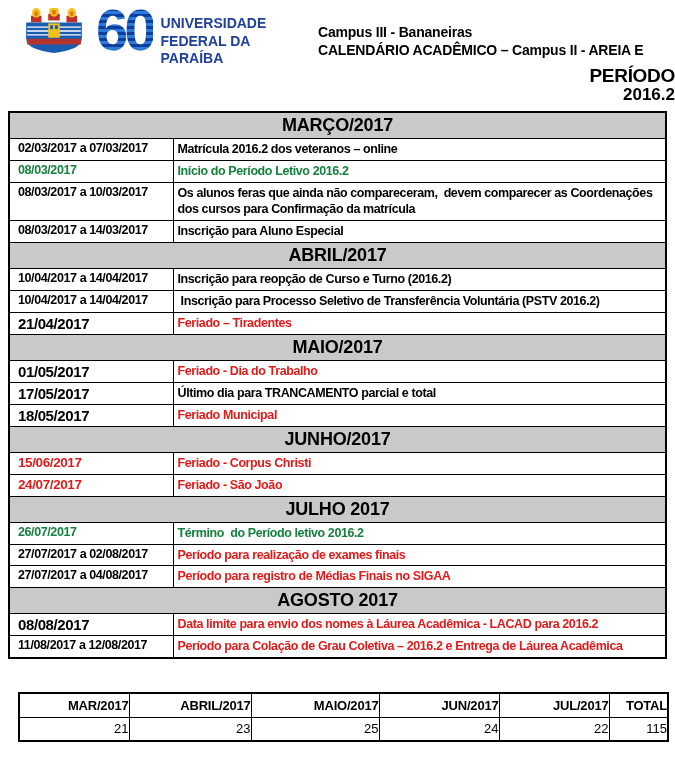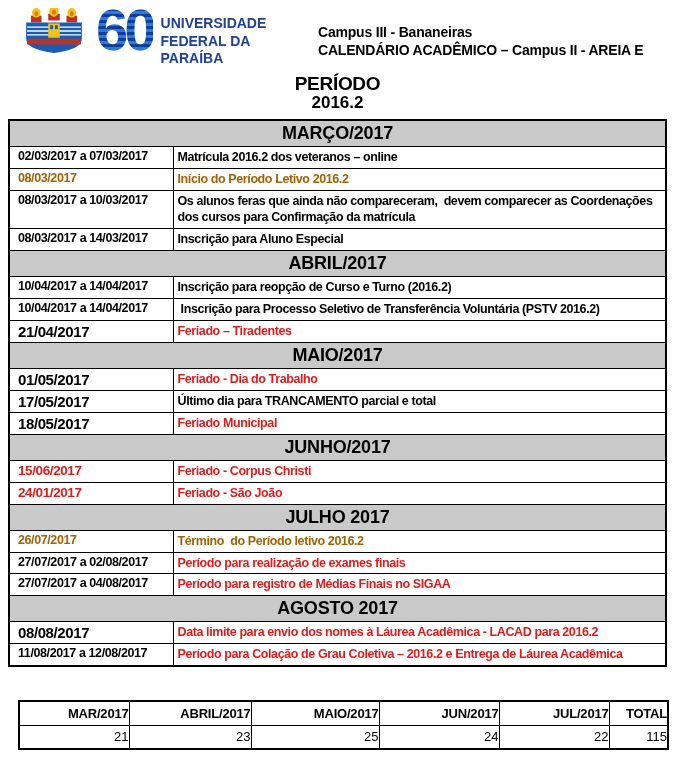--- a/index.html
+++ b/index.html
@@ -26,21 +26,21 @@
     -webkit-background-clip:text; background-clip:text; -webkit-text-fill-color:transparent;
     text-shadow:none;
   }
   .logo60-caption {
     margin-top:10px; font-size:14px; font-weight:bold; line-height:1.25;
     color:#21409a; letter-spacing:0;
   }
   .org-lines { text-align:center; font-weight:bold; font-size:13.5px; line-height:1.18; letter-spacing:-0.3px; margin-top:2px; }
   .right-block { flex:1; padding:19px 0 0 16px; font-weight:bold; font-size:14px; line-height:1.25; letter-spacing:-0.2px; }
 
-  .period { text-align:center; margin-top:15px; line-height:1.05; }
+  .period { text-align:right; margin-top:7px; line-height:1.05; }
   .period-label { font-weight:bold; font-size:19px; letter-spacing:-0.3px; }
   .period-value { font-weight:bold; font-size:17px; }
 
   
   table.main {
     margin:7px 0 0 8px; width:659px;
     border-collapse:collapse; border:2px solid #000;
     table-layout:fixed;
   }
   table.main td { border:1px solid #000; vertical-align:top; }
@@ -54,21 +54,21 @@
     font-size:12.5px; letter-spacing:-0.4px; white-space:nowrap;
     height:21px;
   }
   td.event {
     padding:2px 2px 2px 4px; font-weight:bold;
     font-size:12.5px; letter-spacing:-0.4px; white-space:pre-wrap;
     line-height:1.35;
   }
   td.date.big { font-size:15px; }
   td.date.medium { font-size:13.5px; }
-  .green { color:#a16207; }
+  .green { color:#15803d; }
   .red   { color:#e01b1b; }
 
   
   table.summary {
     margin:33px 0 0 18px; width:649px;
     border-collapse:collapse; border:2px solid #000;
     table-layout:fixed;
   }
   table.summary td { border:1px solid #000; text-align:right; height:24px; vertical-align:middle; }
   table.summary .sum-header td { font-weight:bold; font-size:13px; letter-spacing:-0.2px; }
@@ -185,21 +185,21 @@
           <td class="event red">Feriado Municipal</td>
         </tr>
         <tr>
           <td colspan="2" class="month-header">JUNHO/2017</td>
         </tr>
         <tr>
           <td class="date red medium">15/06/2017</td>
           <td class="event red">Feriado - Corpus Christi</td>
         </tr>
         <tr>
-          <td class="date red medium">24/01/2017</td>
+          <td class="date red medium">24/07/2017</td>
           <td class="event red">Feriado - São João</td>
         </tr>
         <tr>
           <td colspan="2" class="month-header">JULHO 2017</td>
         </tr>
         <tr>
           <td class="date green">26/07/2017</td>
           <td class="event green">Término  do Período letivo 2016.2</td>
         </tr>
         <tr>

